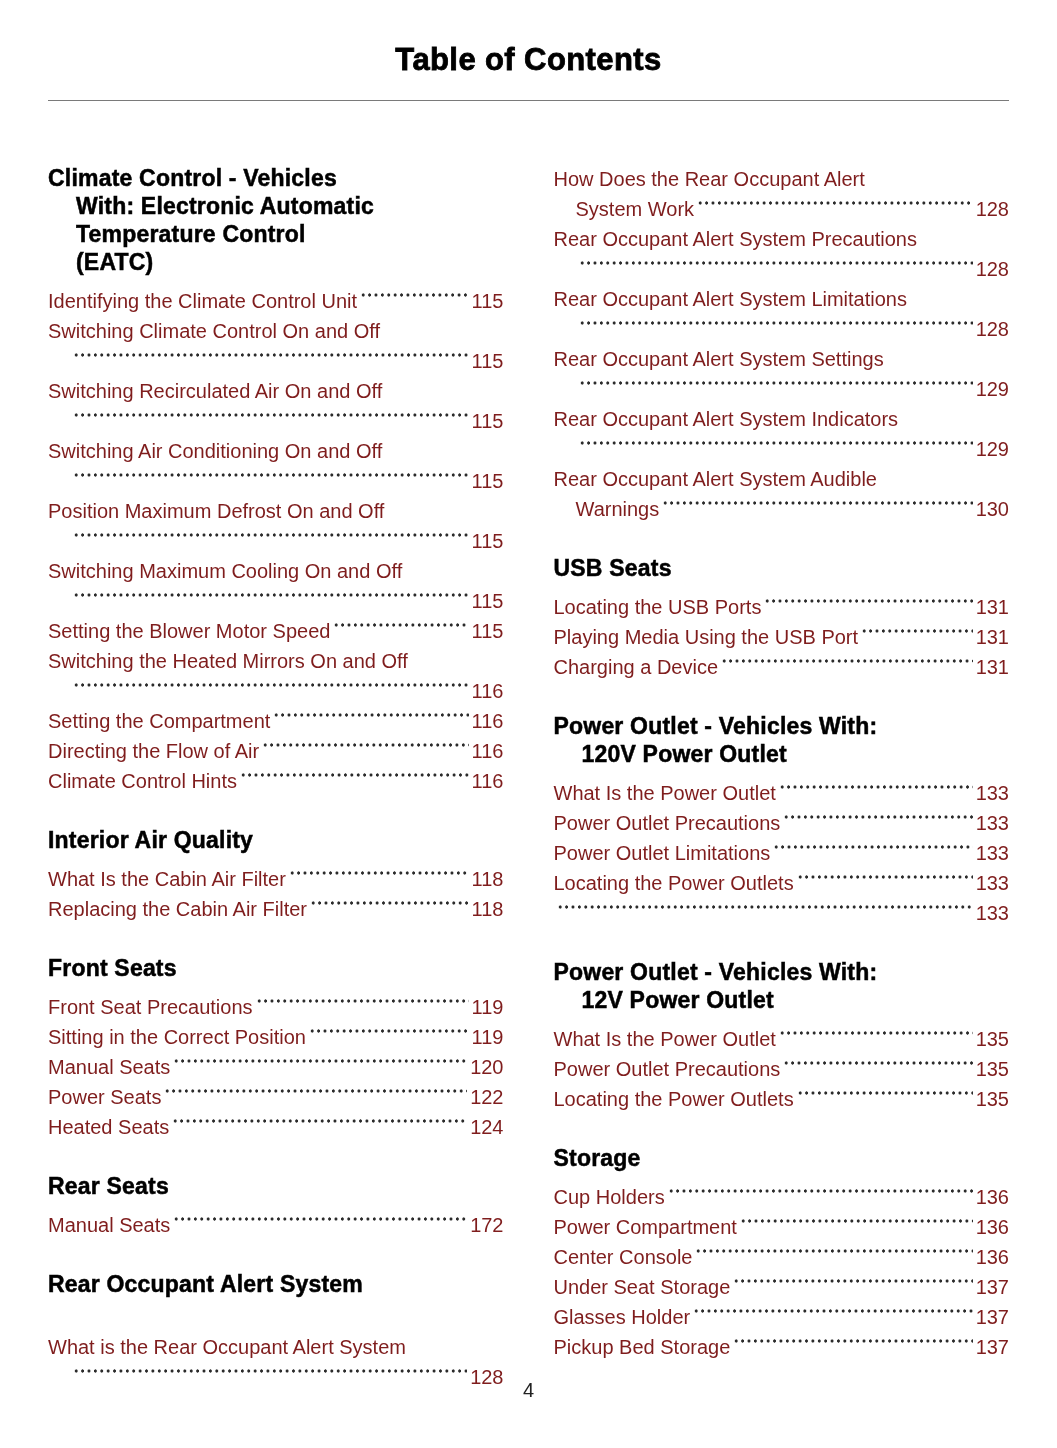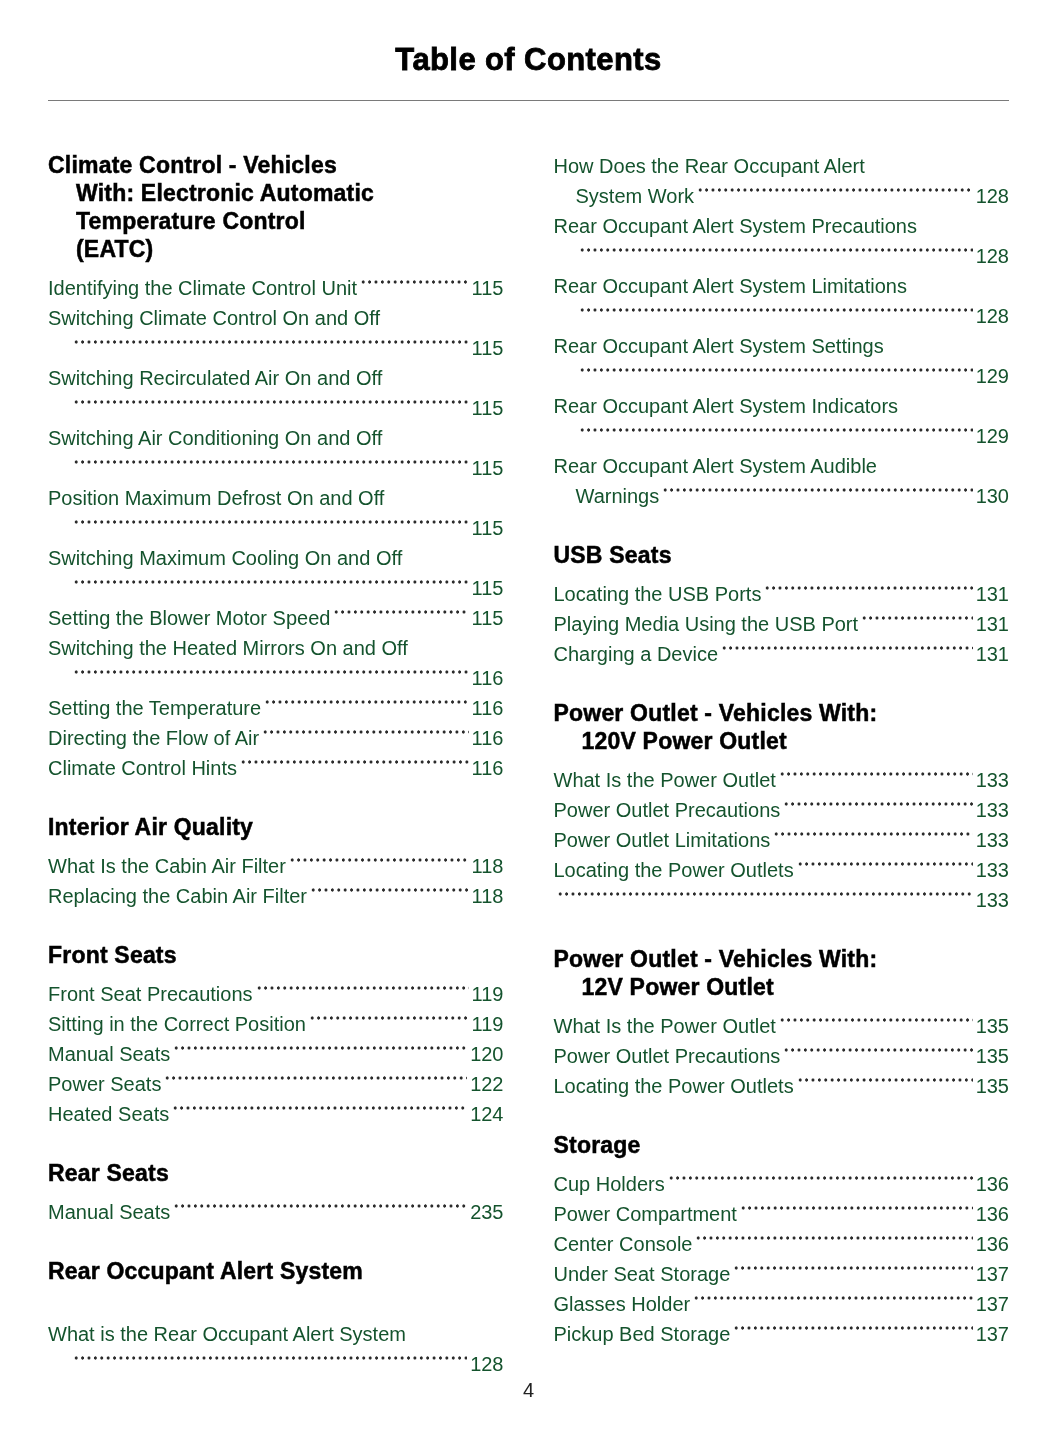--- a/index.html
+++ b/index.html
@@ -29,42 +29,42 @@
     -webkit-text-stroke: 0.8px #000;
   }
   .rule {
     border: none;
     border-top: 1.5px solid #7a7a7a;
     margin: 22px 0 0 0;
   }
   .columns {
     display: flex;
     gap: 50px;
-    margin-top: 50px;
+    margin-top: 63px;
   }
   .column { flex: 1 1 0; min-width: 0; }
   .toc-section { margin-top: 30px; }
   .column > .toc-section:first-child { margin-top: 0; }
   .sec-heading {
     margin: 0 0 10px 0;
     font-size: 23px;
     font-weight: 700;
     line-height: 28px;
     color: #000;
     -webkit-text-stroke: 0.5px #000;
     padding-left: 28px;
     text-indent: -28px;
     white-space: pre-line;
     letter-spacing: 0.2px;
   }
   .toc-section.spacious .sec-heading { margin-bottom: 34px; }
   .entry {
     font-size: 20px;
     line-height: 30px;
-    color: #14532d;
+    color: #7f1d1d;
   }
   .row { display: flex; align-items: flex-start; }
   .label { white-space: nowrap; }
   .line2 { padding-left: 22px; }
   .dots {
     flex: 1 1 auto;
     min-width: 14px;
     height: 12px;
     margin: 0 3px;
     background-image: radial-gradient(circle, #2b2b2b 1.5px, transparent 1.9px);
@@ -147,21 +147,21 @@
           </div>
           <div class="entry">
             <div class="line1"><span class="label">Switching the Heated Mirrors On and Off</span></div>
             <div class="row line2">
               <span class="dots"></span>
               <span class="page-num">116</span>
             </div>
           </div>
           <div class="entry">
             <div class="row">
-              <span class="label">Setting the Temperature</span>
+              <span class="label">Setting the Compartment</span>
               <span class="dots"></span>
               <span class="page-num">116</span>
             </div>
           </div>
           <div class="entry">
             <div class="row">
               <span class="label">Directing the Flow of Air</span>
               <span class="dots"></span>
               <span class="page-num">116</span>
             </div>
@@ -228,21 +228,21 @@
               <span class="page-num">124</span>
             </div>
           </div>
         </section>
         <section class="toc-section">
           <h2 class="sec-heading">Rear Seats</h2>
           <div class="entry">
             <div class="row">
               <span class="label">Manual Seats</span>
               <span class="dots"></span>
-              <span class="page-num">235</span>
+              <span class="page-num">172</span>
             </div>
           </div>
         </section>
         <section class="toc-section spacious">
           <h2 class="sec-heading">Rear Occupant Alert System</h2>
           <div class="entry">
             <div class="line1"><span class="label">What is the Rear Occupant Alert System</span></div>
             <div class="row line2">
               <span class="dots"></span>
               <span class="page-num">128</span>

